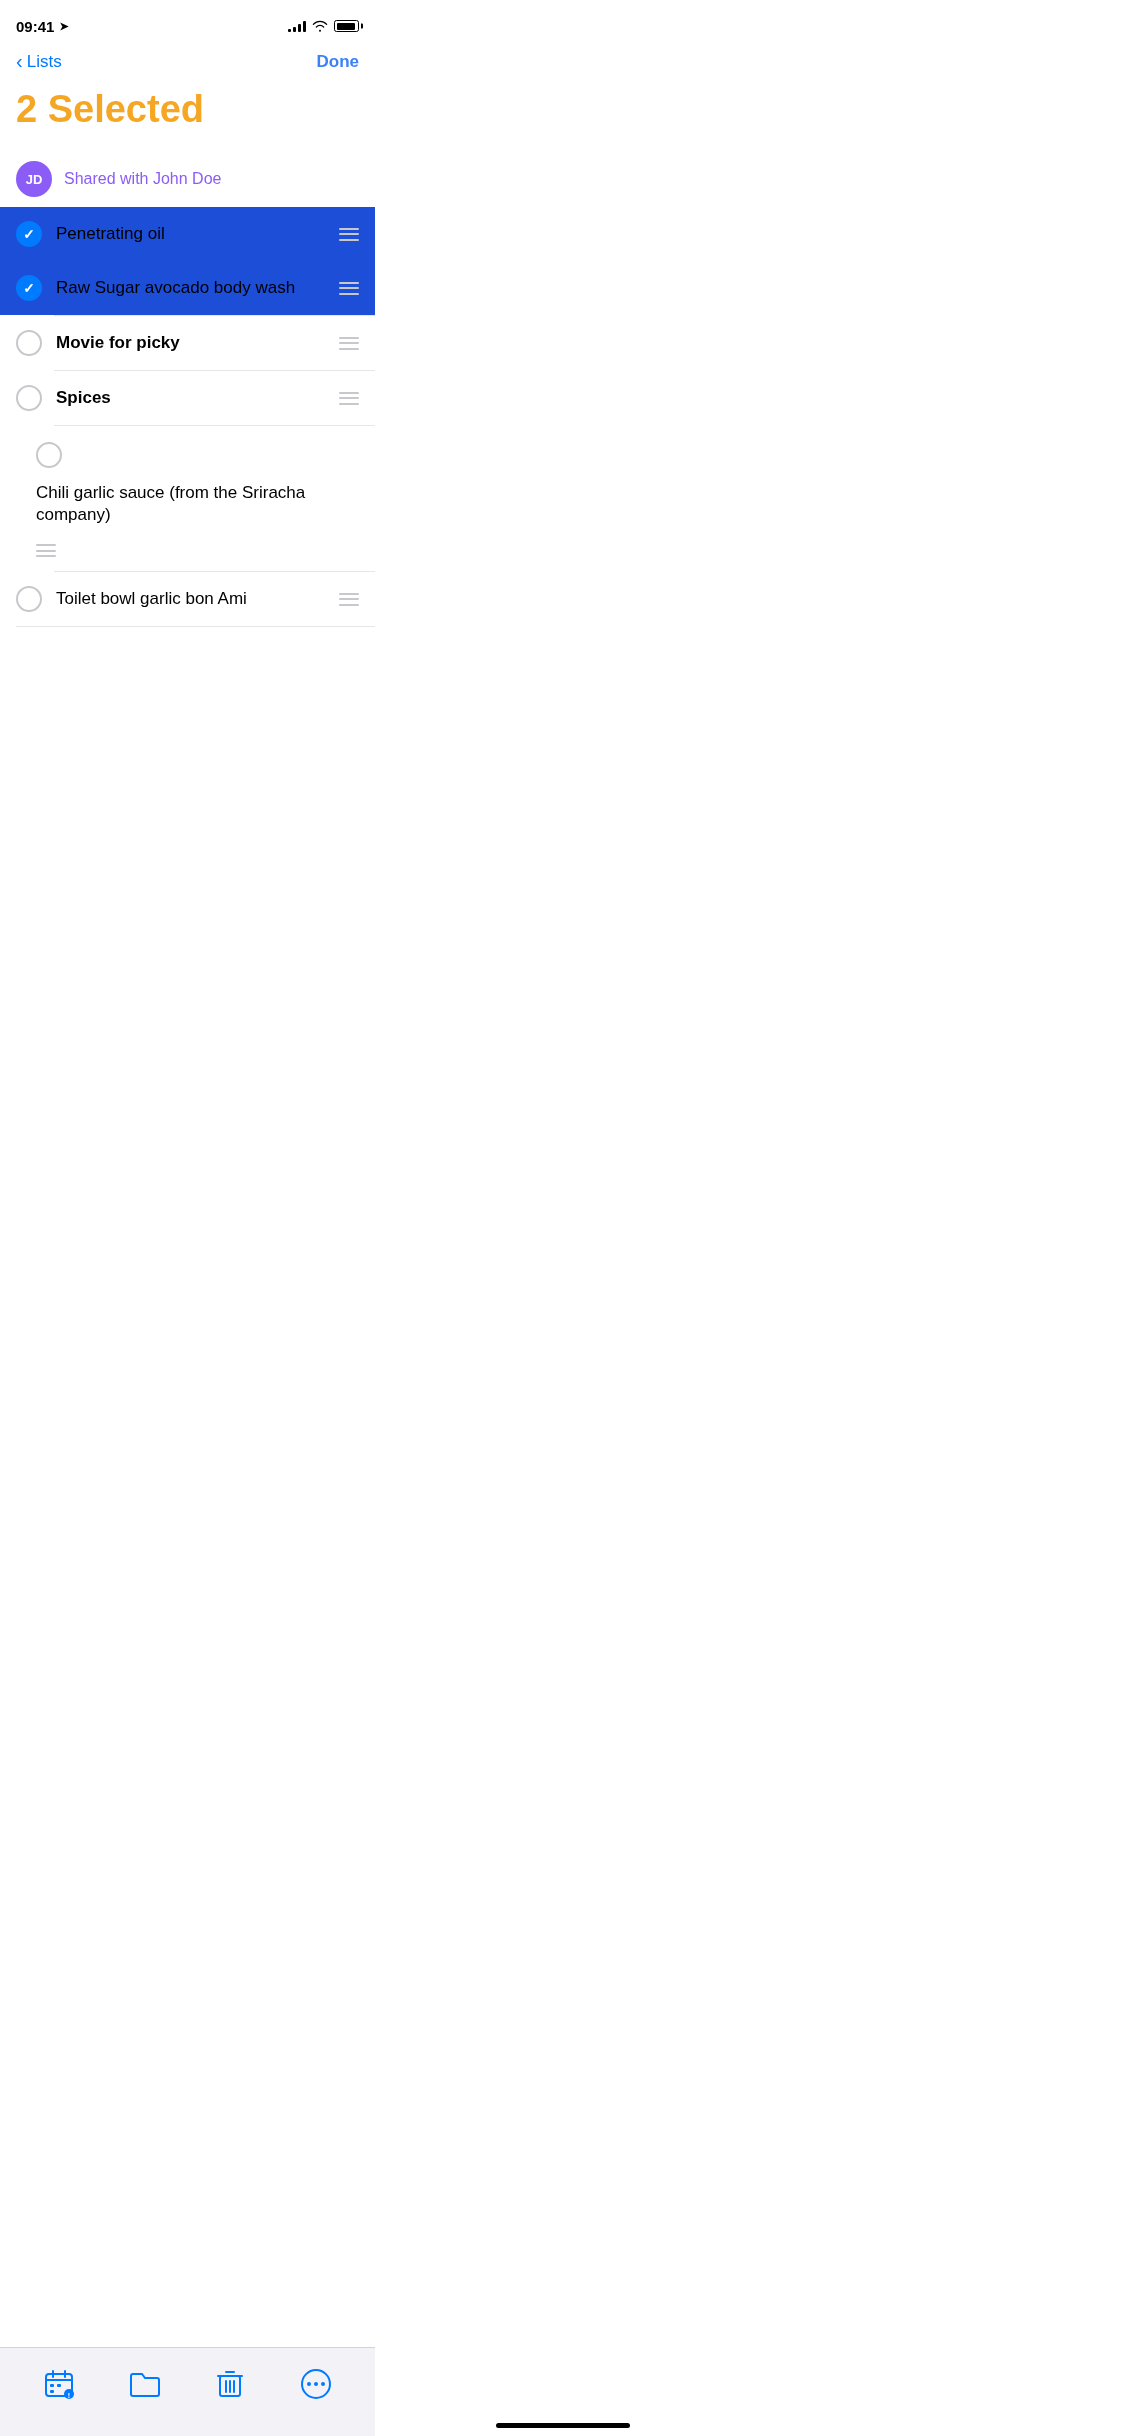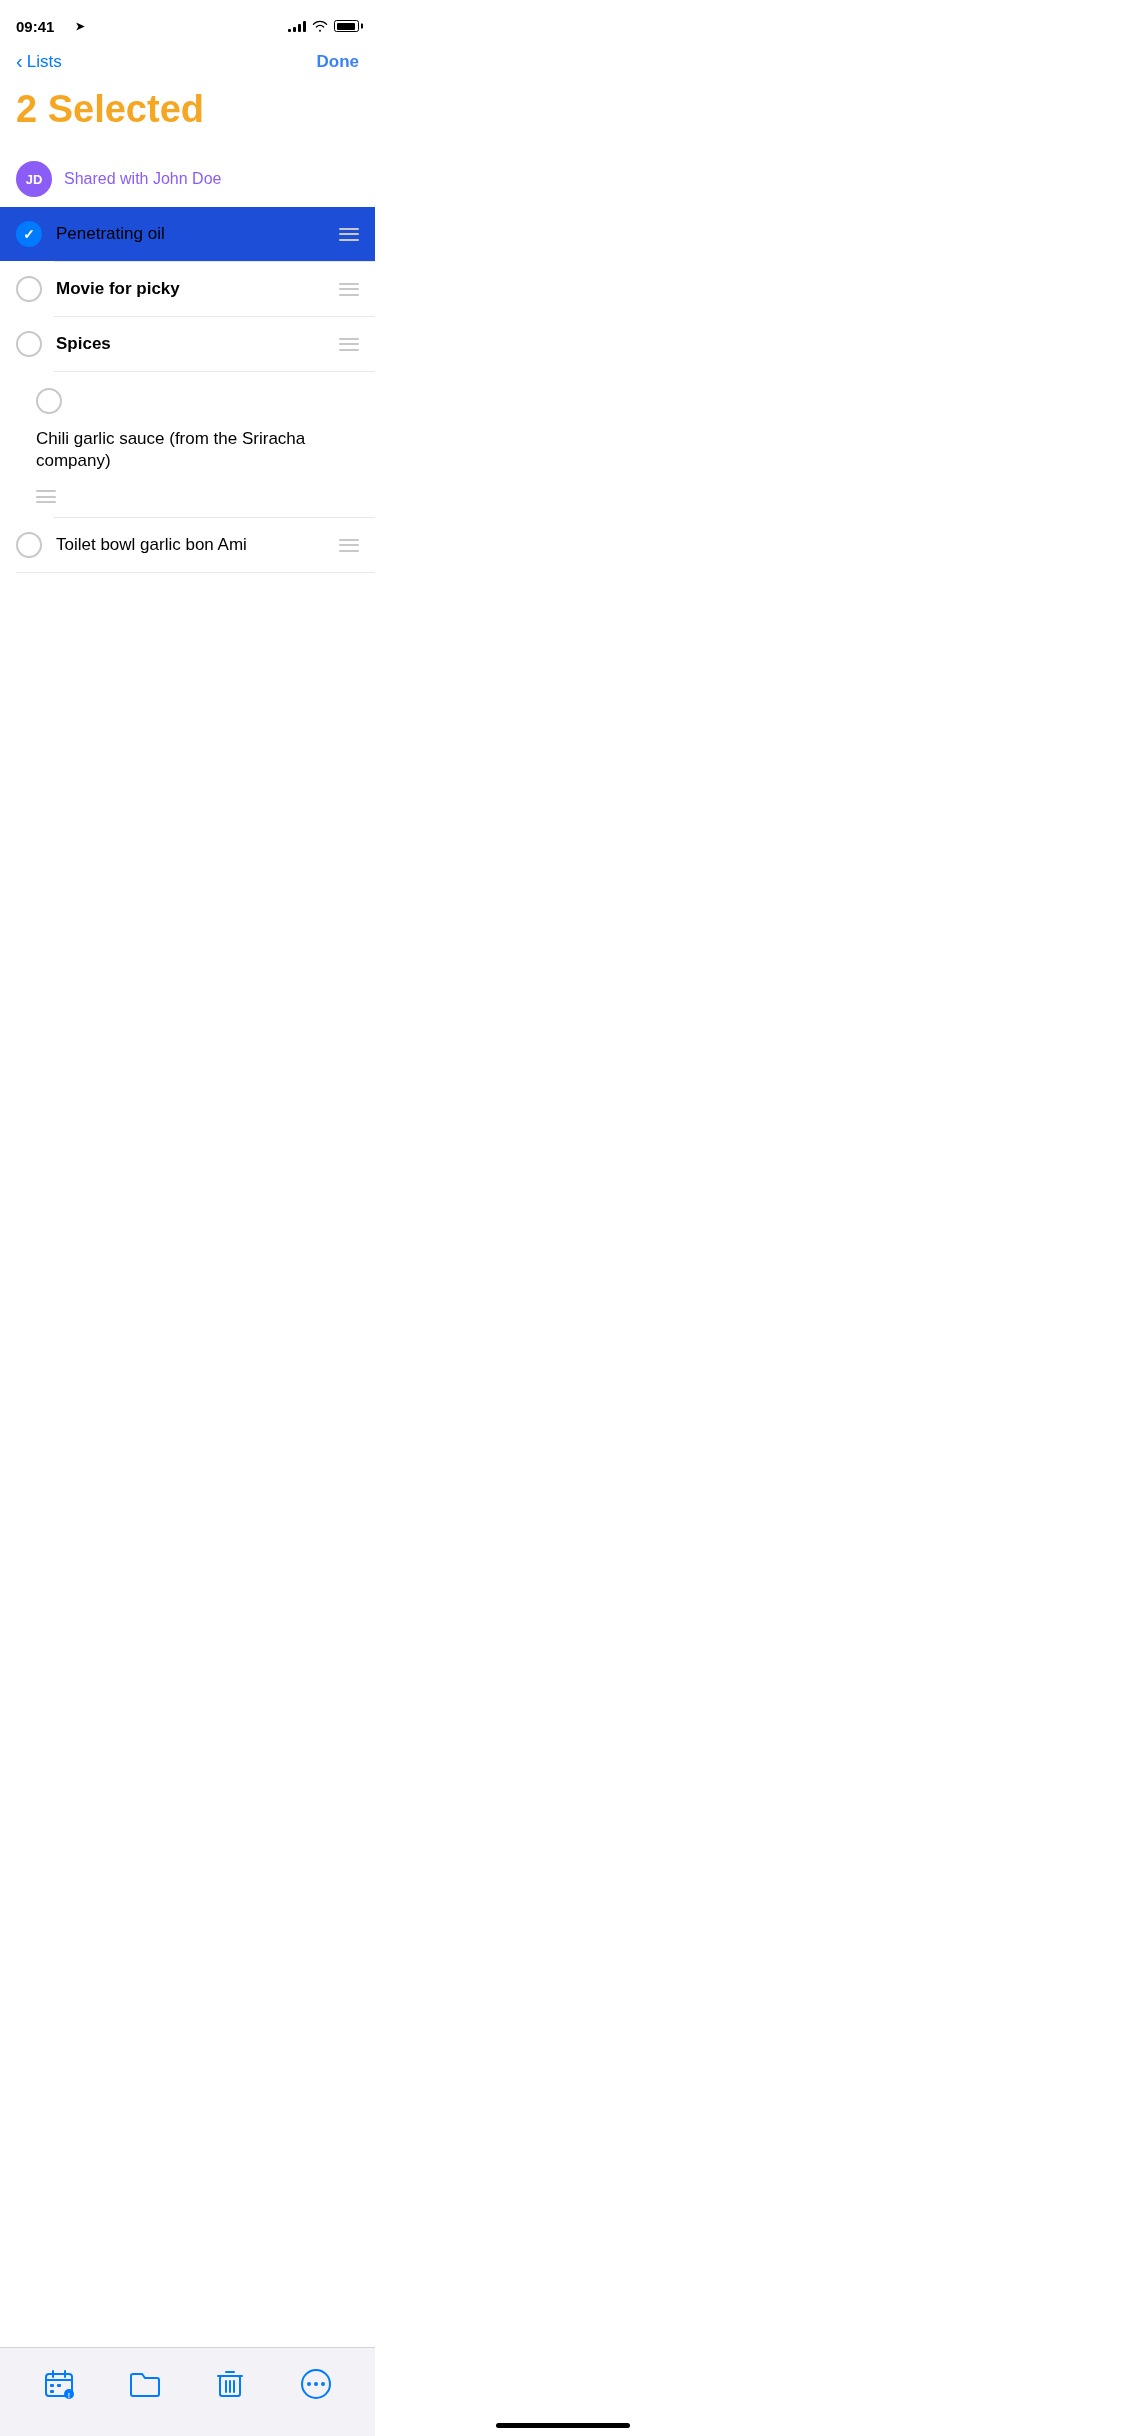--- a/index.html
+++ b/index.html
@@ -22,21 +22,21 @@
       padding: 14px 16px 6px 16px;
       height: 44px;
     }
 
     .status-time {
       font-size: 15px;
       font-weight: 600;
       color: #000;
       display: flex;
       align-items: center;
-      gap: 19px;
+      gap: 3px;
     }
 
     .status-icons {
       display: flex;
       align-items: center;
       gap: 6px;
     }
 
     .signal-bars {
       display: flex;
@@ -321,20 +321,29 @@
   <div class="list-item selected-item">
     <div class="checkbox checked"></div>
     <span class="item-text">Penetrating oil</span>
     <div class="drag-handle">
       <span></span>
         <span></span>
         <span></span>
     </div>
   </div>
 
+  <div class="list-item selected-item">
+    <div class="checkbox checked"></div>
+    <span class="item-text">Raw Sugar avocado body wash</span>
+    <div class="drag-handle">
+      <span></span>
+        <span></span>
+        <span></span>
+    </div>
+  </div>
 
   <div class="separator"></div>
 
   <div class="list-item">
     <div class="checkbox"></div>
     <span class="item-text bold">Movie for picky</span>
     <div class="drag-handle">
       <span></span>
         <span></span>
         <span></span>

